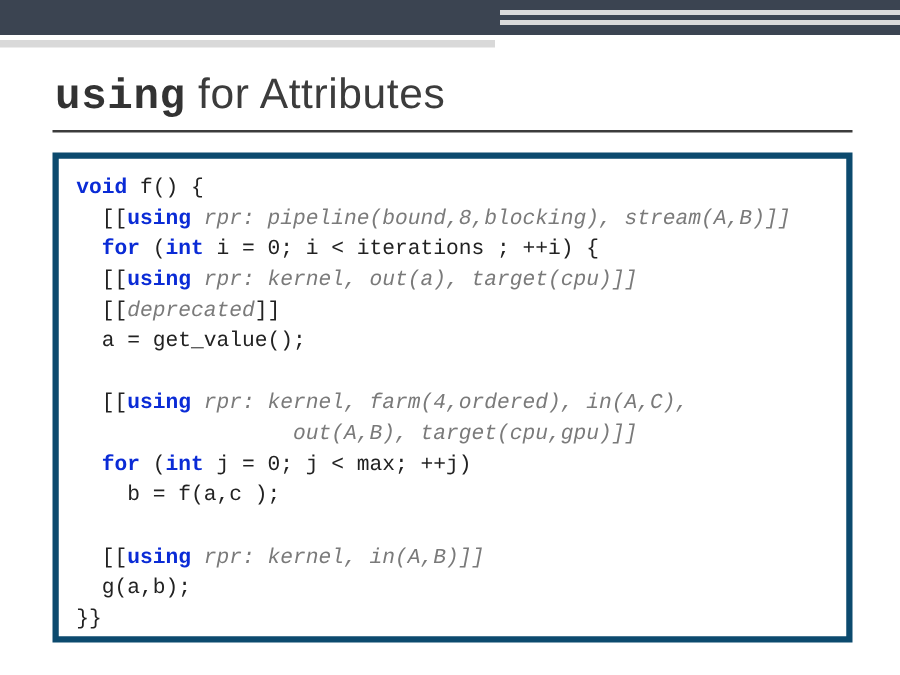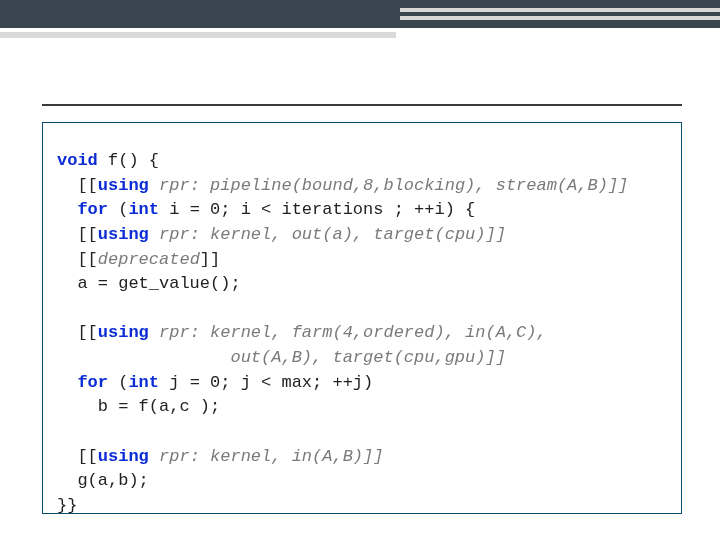--- a/index.html
+++ b/index.html
@@ -58,41 +58,42 @@
     top: 104px;
     height: 2px;
     background: #3c3c3c;
   }
   .codebox {
     position: absolute;
     left: 42px;
     right: 38px;
     top: 122px;
     bottom: 26px;
-    border: 1px solid #0c4a6e;
-    padding: 26px 12px 10px 14px;
+    border: 5px solid #0c4a6e;
+    padding: 12px 12px 10px 14px;
     font-family: Consolas, "Courier New", monospace;
     font-size: 17px;
     line-height: 1.45;
     color: #222;
     white-space: pre;
     overflow: hidden;
   }
   .kw   { color: #0a2bd6; font-weight: bold; }
   .ty   { color: #0a2bd6; font-weight: bold; }
   .attr { color: #7a7a7a; font-style: italic; }
   .ns   { color: #7a7a7a; font-style: italic; }
 </style>
 </head>
 <body>
 
 <div class="slide">
   <div class="topbar"></div>
   <div class="gray-line"></div>
 
+  <h1 class="title"><span class="kw">using</span><span> for Attributes</span></h1>
   <div class="title-underline"></div>
 
   <div class="codebox"><span class="ty">void</span><span> f() {</span>
 <span>  [[</span><span class="kw">using</span><span class="ns"> rpr: pipeline(bound,8,blocking), stream(A,B)]]</span>
 <span>  </span><span class="kw">for</span><span> (</span><span class="ty">int</span><span> i = 0; i &lt; iterations ; ++i) {</span>
 <span>  [[</span><span class="kw">using</span><span class="ns"> rpr: kernel, out(a), target(cpu)]]</span>
 <span>  [[</span><span class="attr">deprecated</span><span>]]</span>
 <span>  a = get_value();</span>
 <span></span>
 <span>  [[</span><span class="kw">using</span><span class="ns"> rpr: kernel, farm(4,ordered), in(A,C),</span>

